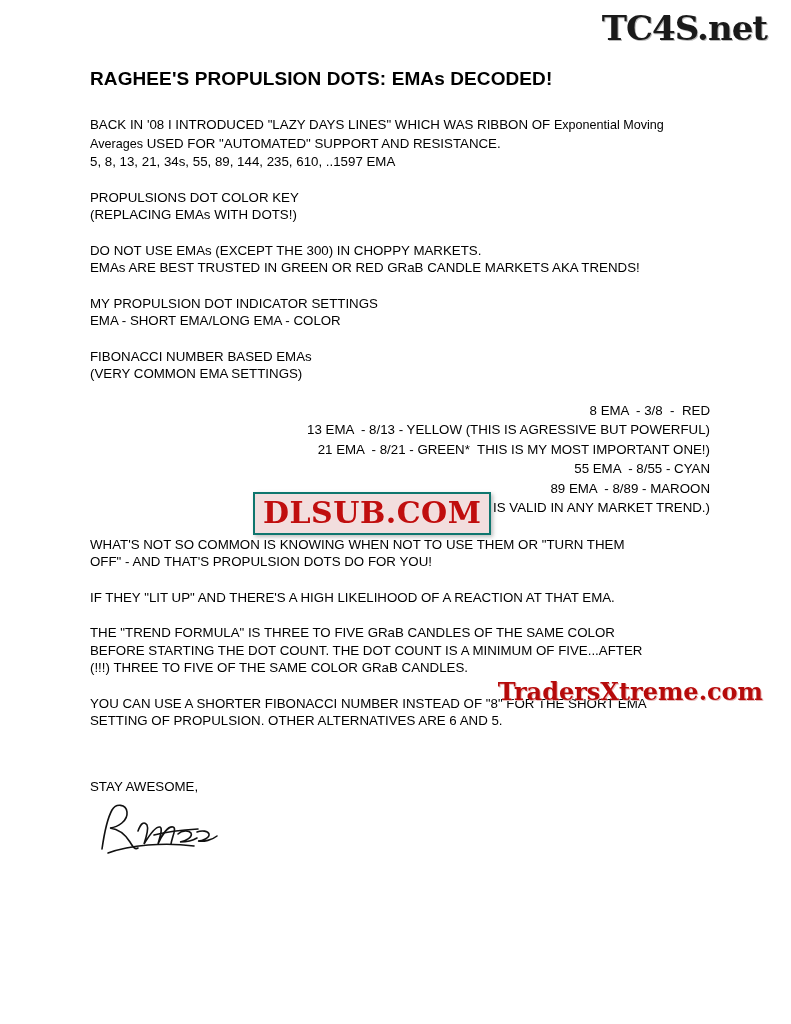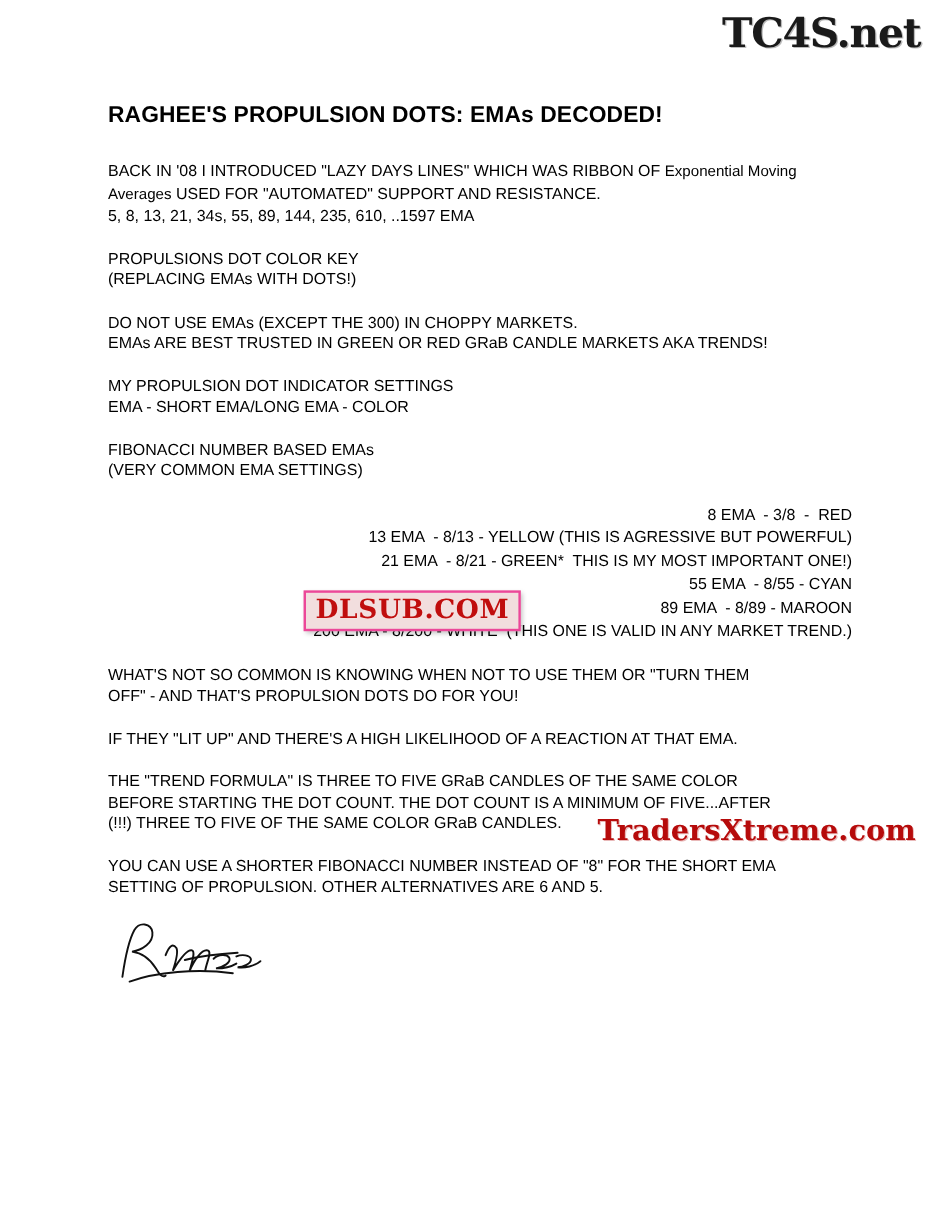--- a/index.html
+++ b/index.html
@@ -42,21 +42,21 @@
     font-family: "DejaVu Serif", serif;
     font-weight: bold;
     font-size: 24px;
     color: #b60b0b;
     text-shadow: 1px 1px 0 #e9b9b9;
     white-space: nowrap;
   }
   .content {
     position: absolute;
     left: 90px;
-    top: 86px;
+    top: 68px;
     width: 620px;
   }
   h1.doc-title {
     font-size: 19px;
     font-weight: bold;
     margin: 0 0 26px 0;
     letter-spacing: 0.1px;
   }
   p.para {
     font-size: 13.3px;
@@ -90,25 +90,25 @@
   .signature {
     margin: 6px 0 0 4px;
   }
   
   .stamp {
     position: absolute;
     left: 253px;
     top: 492px;
     font-family: "DejaVu Serif", serif;
     font-weight: bold;
-    font-size: 22px;
+    font-size: 30px;
     letter-spacing: 0.5px;
     color: #c00e0e;
     background: #f2dede;
-    border: 2px solid #ec4899;
+    border: 2px solid #0f766e;
     padding: 1px 8px 3px 8px;
     text-shadow: 1px 1px 0 #f7dede;
     box-shadow: 2px 2px 4px rgba(0,0,0,0.25);
     white-space: nowrap;
   }
 </style>
 </head>
 <body>
 
 <div class="page">
@@ -145,20 +145,21 @@
 
     <p class="para">IF THEY "LIT UP" AND THERE'S A HIGH LIKELIHOOD OF A REACTION AT THAT EMA.</p>
 
     <p class="para bold">THE "TREND FORMULA" IS THREE TO FIVE GRaB CANDLES OF THE SAME COLOR
 BEFORE STARTING THE DOT COUNT. THE DOT COUNT IS A MINIMUM OF FIVE...AFTER
 (!!!) THREE TO FIVE OF THE SAME COLOR GRaB CANDLES.</p>
 
     <p class="para">YOU CAN USE A SHORTER FIBONACCI NUMBER INSTEAD OF "8" FOR THE SHORT EMA
 SETTING OF PROPULSION. OTHER ALTERNATIVES ARE 6 AND 5.</p>
 
+    <p class="signoff">STAY AWESOME,</p>
 
     <div class="signature">
       <svg width="130" height="60" viewBox="0 0 130 60">
         <g fill="none" stroke="#111" stroke-width="1.6" stroke-linecap="round">
           <path d="M8 48 C10 34 13 18 18 9 C22 2 32 3 33 11 C34 20 24 26 16 27 C24 28 31 33 36 41 C39 46 41 49 44 47"></path>
           <path d="M44 30 C47 22 50 20 53 24 C55 28 52 37 50 43 C56 33 62 25 66 26 C69 27 66 36 64 43 C68 34 74 25 79 26 C83 27 78 36 77 43"></path>
           <path d="M60 34 C72 31 88 29 104 28"></path>
           <path d="M84 33 C88 29 95 29 97 32 C99 36 92 40 86 41 C92 41 98 40 103 37"></path>
           <path d="M103 31 C108 29 114 30 115 33 C116 37 108 40 104 40 C110 41 118 39 123 35"></path>
           <path d="M14 52 C36 44 70 41 100 45"></path>

